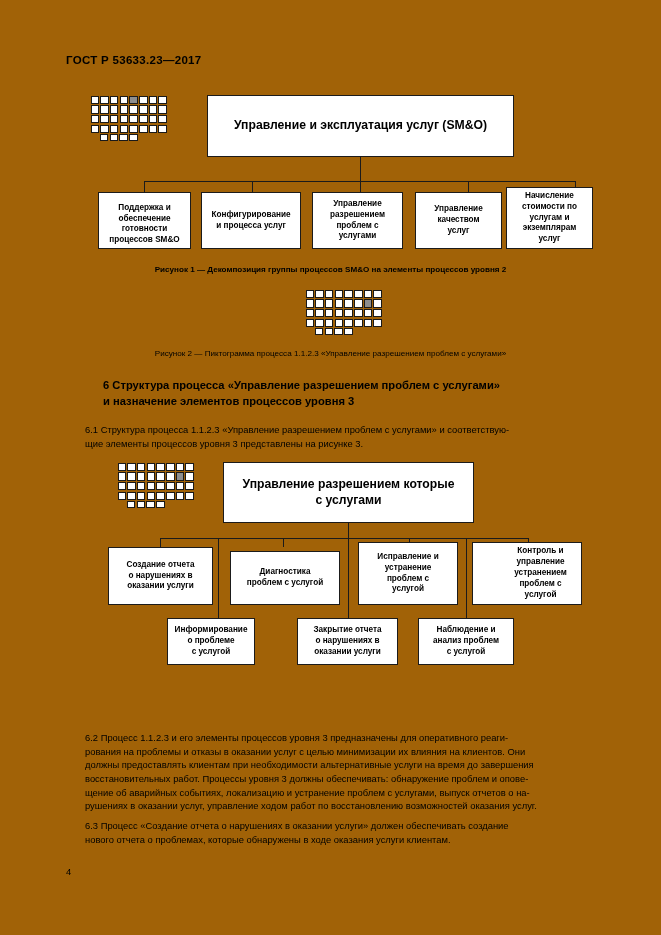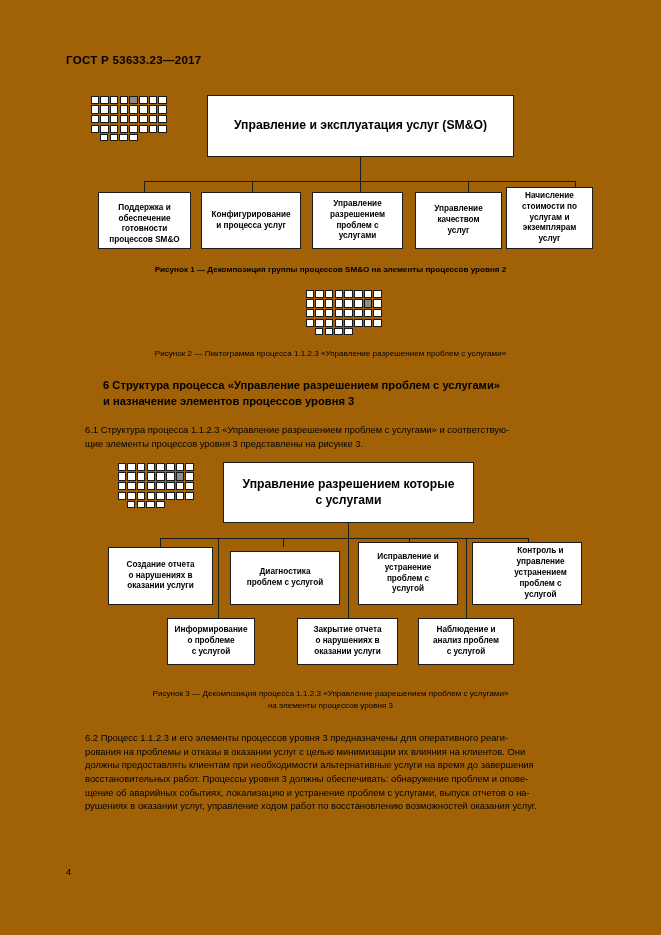--- a/index.html
+++ b/index.html
@@ -421,24 +421,24 @@
 о нарушениях в
 оказании услуги</span>
     </div>
     <div class="node" style="left:418px; top:618px; width:96px; height:47px;">
       <span style="white-space: pre-line;">Наблюдение и
 анализ проблем
 с услугой</span>
     </div>
   </div>
 
-  <div class="caption" style="top:688px; white-space:pre-line;">Рисунок 3 — Декомпозиция процесса 1.1.2.3 «Управление разрешением проблем с услугами»
-на элементы процессов уровня 3</div>
 
   <div class="para" style="top:731px;">6.2  Процесс 1.1.2.3 и его элементы процессов уровня 3 предназначены для оперативного реаги-
 рования на проблемы и отказы в оказании услуг с целью минимизации их влияния на клиентов. Они
 должны предоставлять клиентам при необходимости альтернативные услуги на время до завершения
 восстановительных работ. Процессы уровня 3 должны обеспечивать: обнаружение проблем и опове-
 щение об аварийных событиях, локализацию и устранение проблем с услугами, выпуск отчетов о на-
 рушениях в оказании услуг, управление ходом работ по восстановлению возможностей оказания услуг.</div>
+  <div class="para" style="top:819px;">6.3  Процесс «Создание отчета о нарушениях в оказании услуги» должен обеспечивать создание
+нового отчета о проблемах, которые обнаружены в ходе оказания услуги клиентам.</div>
 
   <div class="folio">4</div>
 </div>
 
 </body></html>

